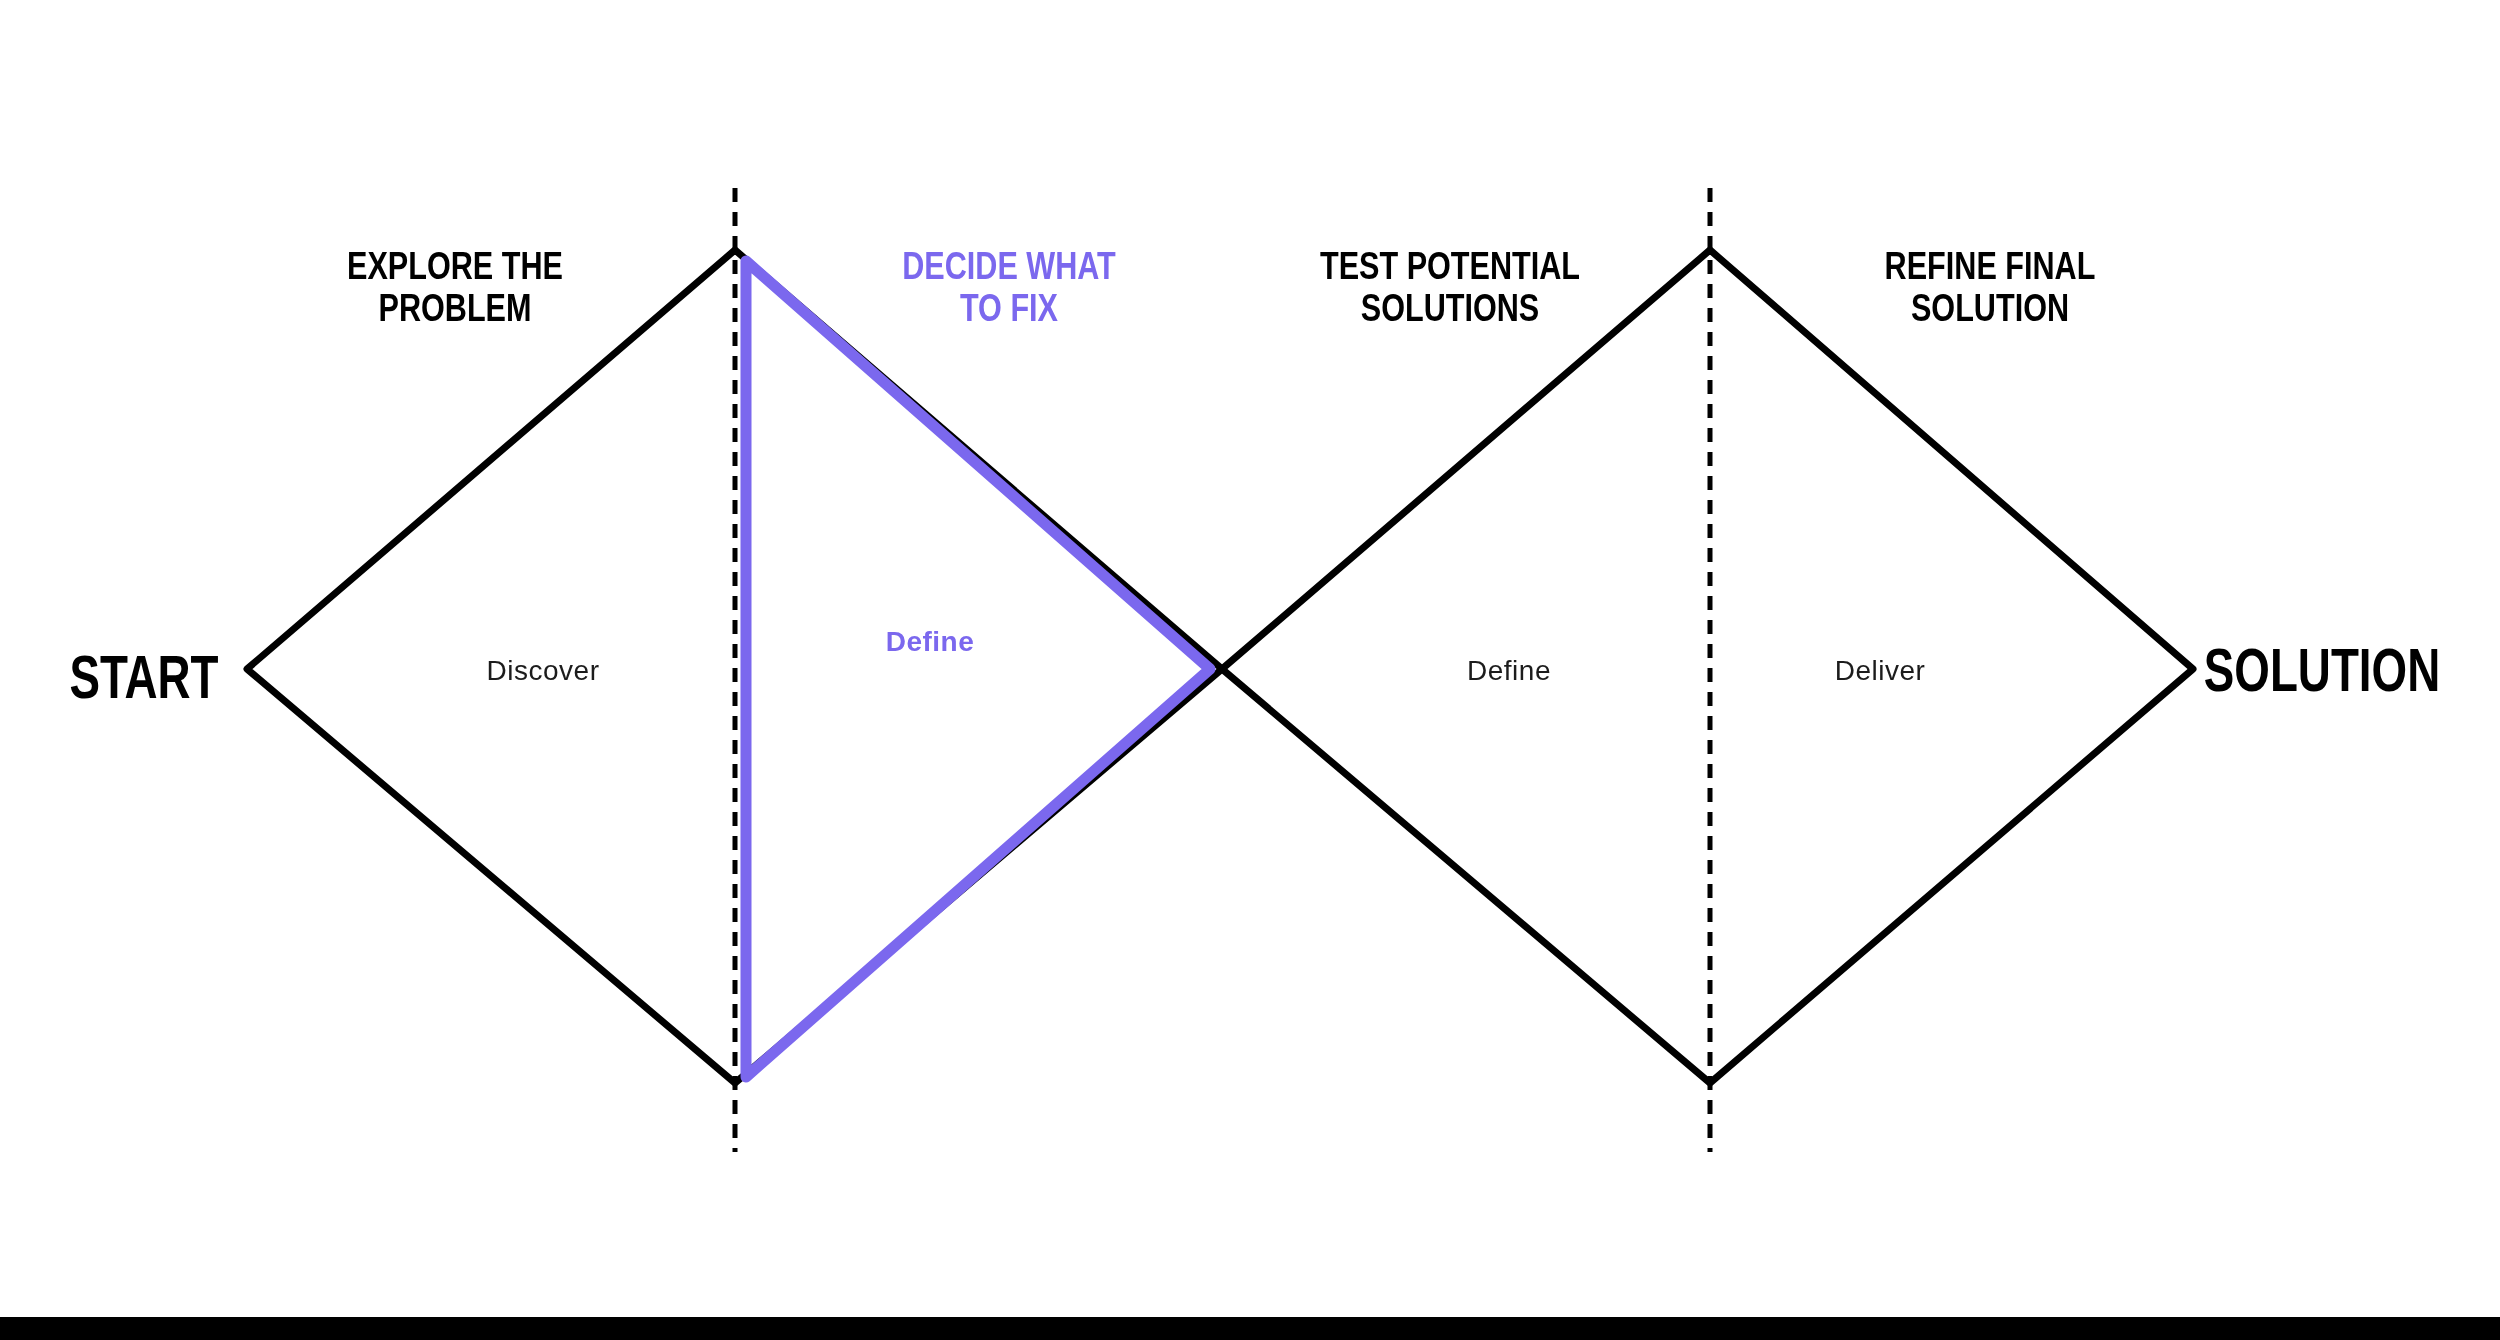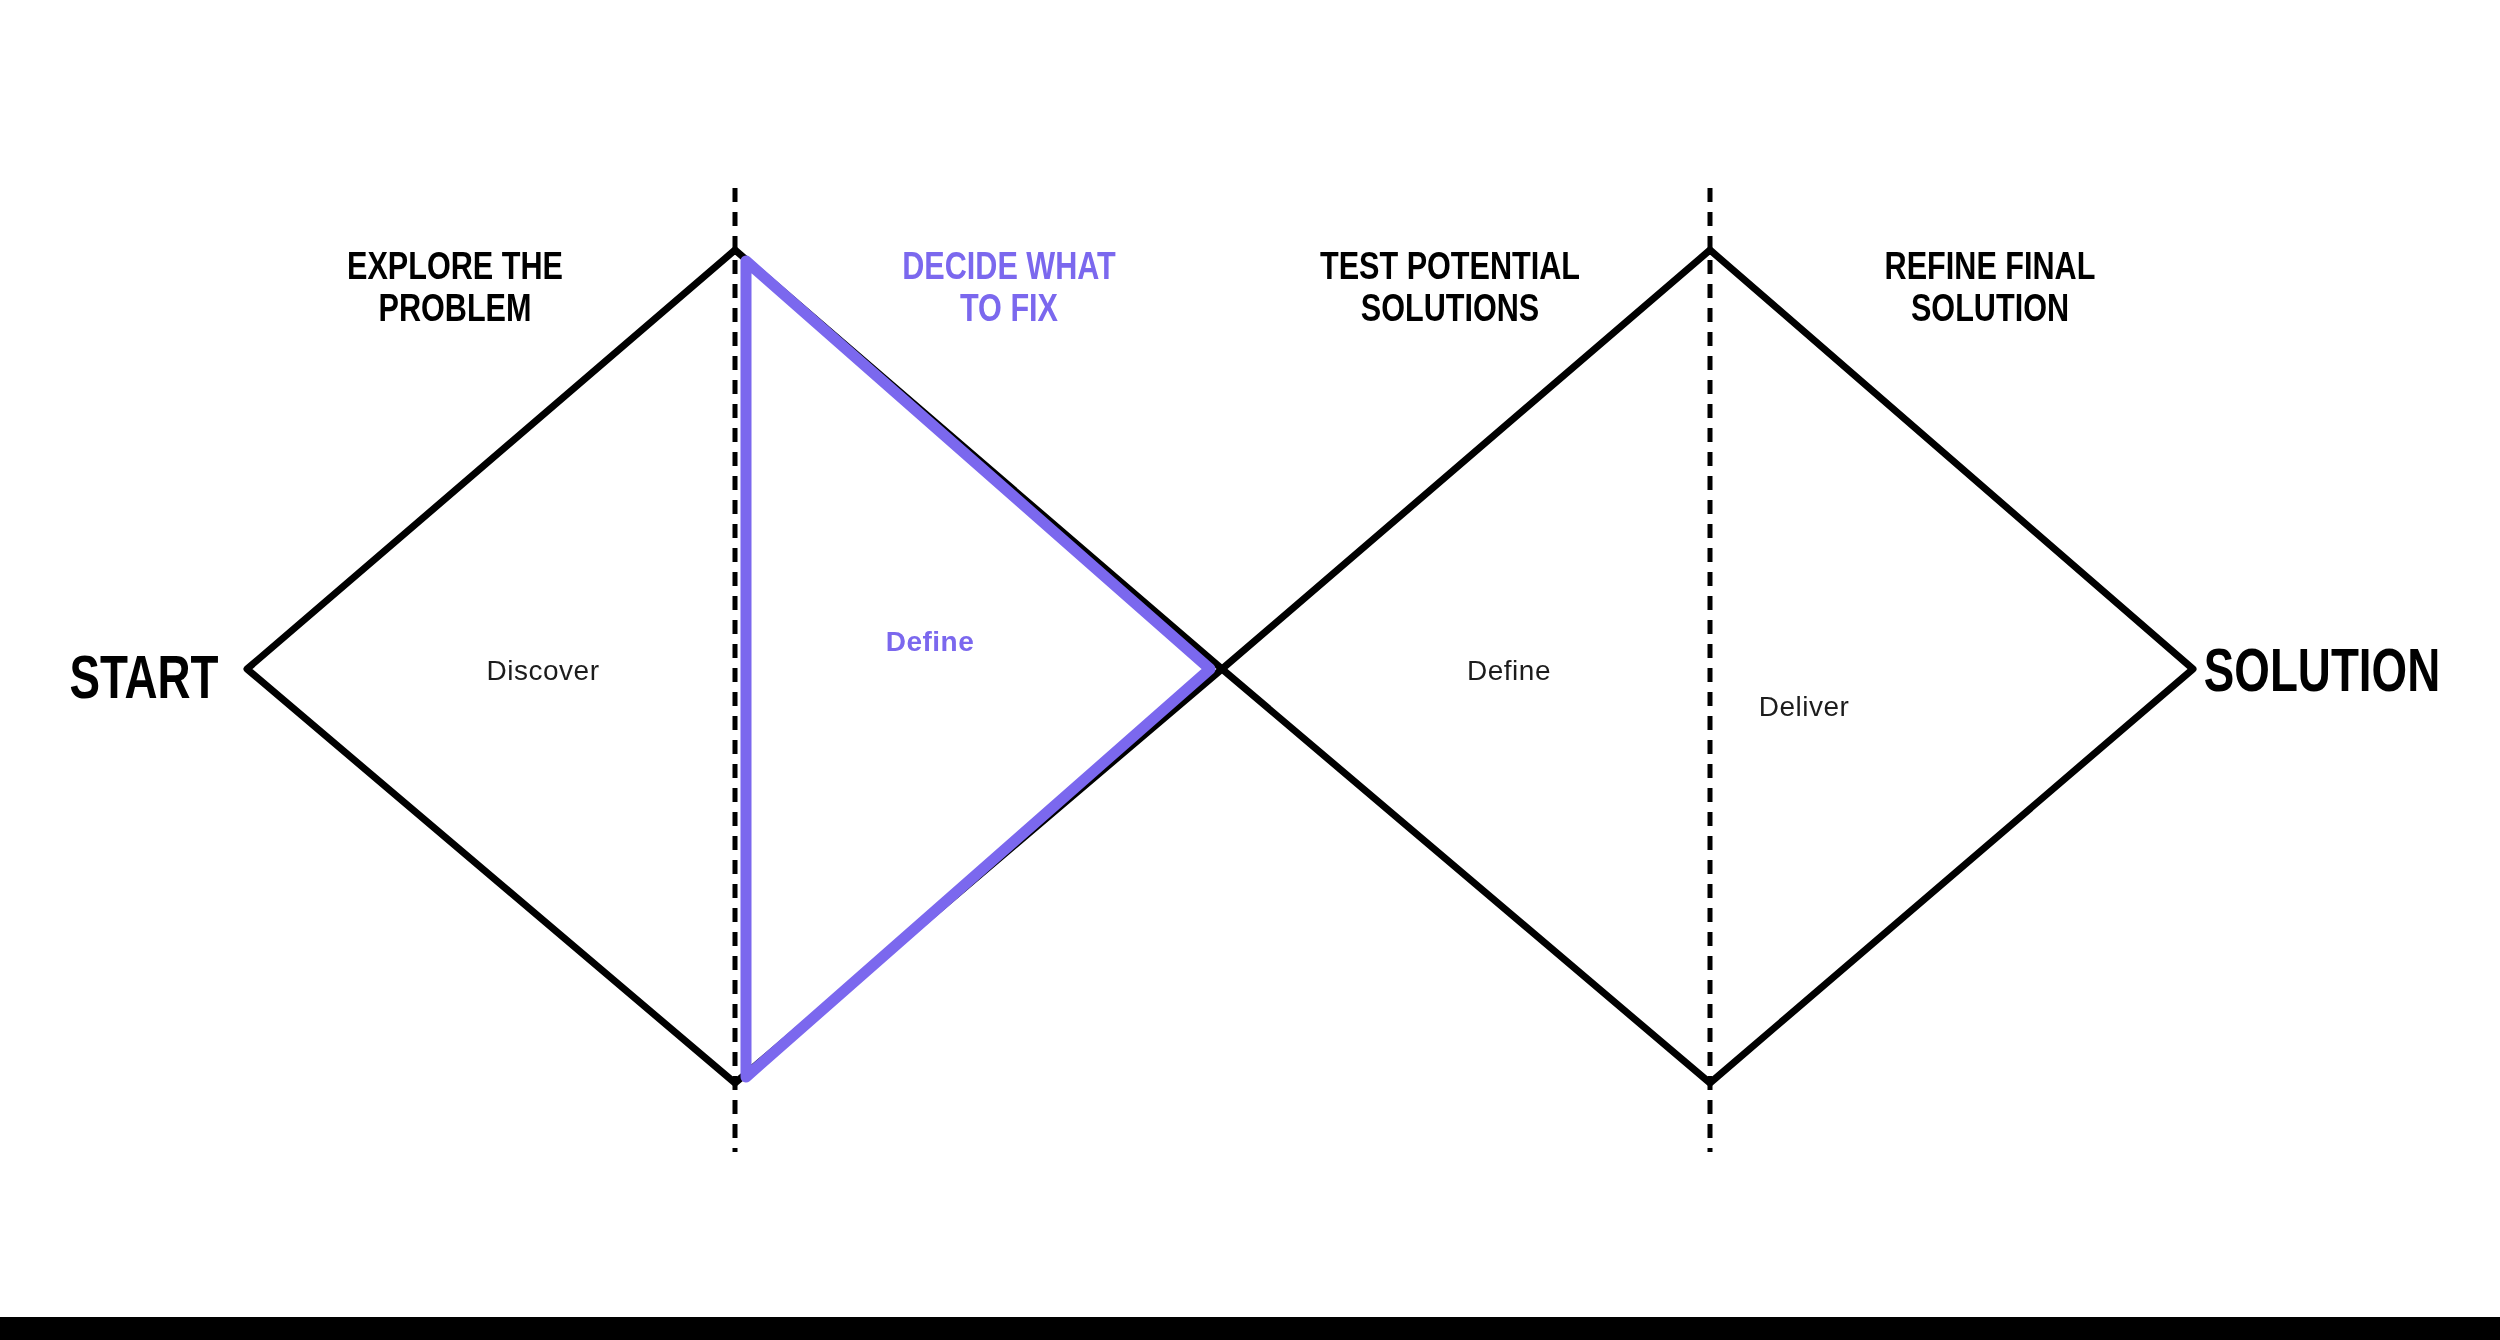--- a/index.html
+++ b/index.html
@@ -96,16 +96,16 @@
     <div>SOLUTIONS</div>
   </div>
   <div class="abs marker caption" style="left:1990px; top:287px;">
     <div>REFINE FINAL</div>
     <div>SOLUTION</div>
   </div>
 
   <div class="abs phase" style="left:543px; top:671px;">Discover</div>
   <div class="abs phase highlight" style="left:930px; top:642px;">Define</div>
   <div class="abs phase" style="left:1509px; top:671px;">Define</div>
-  <div class="abs phase" style="left:1804px; top:671px;margin-top:36px;">Deliver</div>
+  <div class="abs phase" style="left:1880px; top:671px;">Deliver</div>
 
   <div class="letterbox-bottom"></div>
 </div>
 
 </body></html>

